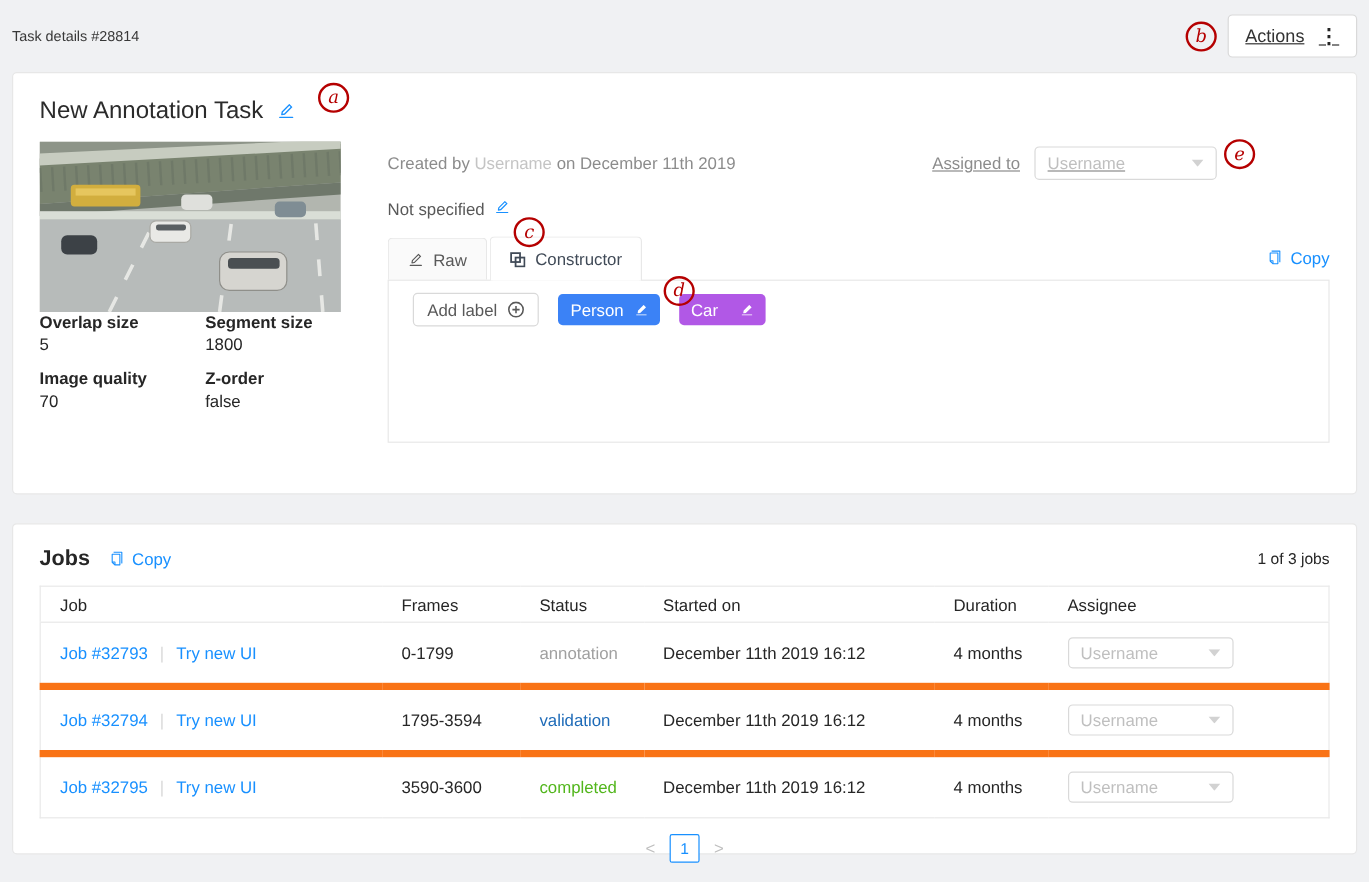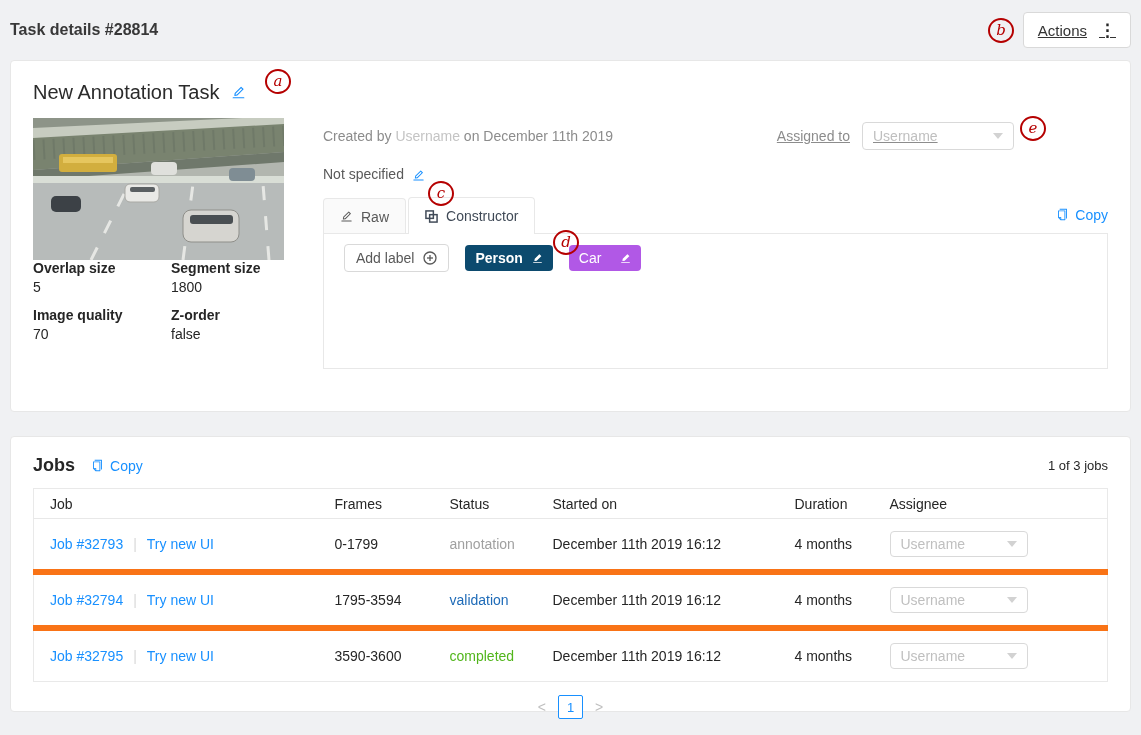--- a/index.html
+++ b/index.html
@@ -4,21 +4,21 @@
 <style>
   * { box-sizing: border-box; }
   html,body { margin:0; padding:0; }
   body {
     width:1141px; height:735px; position:relative; overflow:hidden;
     background:#f0f1f3; color:#262626;
     font-family:"Liberation Sans", sans-serif; font-size:14px;
   }
   
   .topbar { height:60px; display:flex; align-items:center; justify-content:space-between; padding:0 10px; }
-  .page-title { margin:0; font-size:16px; font-weight:700; color:#383838; }
+  .page-title { margin:0; font-size:12px; font-weight:400; color:#383838; }
   .actions-btn {
     display:flex; align-items:center; gap:12px; height:36px; padding:0 14px;
     background:#fff; border:1px solid #d9d9d9; border-radius:4px;
     font-size:15px; color:#333; cursor:pointer; font-family:inherit;text-decoration:underline;
   }
   .kebab { font-size:17px; font-weight:bold; color:#262626; line-height:1; }
 
   
   .card { background:#fff; border:1px solid #e7e7e7; border-radius:4px; margin:0 10px; }
   .task-card { height:352px; padding:20px 22px 24px; }
@@ -40,21 +40,21 @@
   .meta-row { display:flex; justify-content:space-between; align-items:center; margin-top:4px; color:#8c8c8c; }
   .created-user { color:#c4c4c4; }
   .assigned { display:flex; align-items:center; gap:12px; margin-right:94px; color:#8c8c8c;text-decoration:underline; }
   .ant-select {
     width:152px; height:28px; background:#fff; border:1px solid #d9d9d9; border-radius:4px;
     display:flex; align-items:center; justify-content:space-between; padding:0 10px;
     color:#bfbfbf; cursor:pointer; font-size:14px;
   }
   .issue-tracker { margin-top:16px; }
   .it-label { font-weight:700; color:#262626; }
-  .it-value-row { margin-top:5px; display:flex; align-items:flex-end; gap:8px; color:#595959; }
+  .it-value-row { margin-top:5px; display:flex; align-items:flex-start; gap:8px; color:#595959; }
 
   .tabs-row { display:flex; align-items:flex-end; margin-top:14px; }
   .tab {
     height:36px; padding:0 16px; display:flex; align-items:center; gap:8px;
     background:#fafafa; border:1px solid #e8e8e8; border-bottom:none;
     border-radius:4px 4px 0 0; color:#595959; margin-right:2px; cursor:pointer;
     position:relative; top:1px; z-index:1; font-size:14px;
   }
   .tab.active { background:#fff; color:#404a57; z-index:3; height:37px; }
   .copy-link { margin-left:auto; align-self:center; display:flex; align-items:center; gap:6px;
@@ -225,21 +225,21 @@
       <div class="labels-panel">
         <div class="labels-row">
           <button class="add-label-btn">
             <span>Add label</span>
             <svg width="14" height="14" viewBox="0 0 14 14">
               <circle cx="7" cy="7" r="6" fill="none" stroke="#595959" stroke-width="1.3"></circle>
               <line x1="4" y1="7" x2="10" y2="7" stroke="#595959" stroke-width="1.3"></line>
               <line x1="7" y1="4" x2="7" y2="10" stroke="#595959" stroke-width="1.3"></line>
             </svg>
           </button>
-          <span class="label-tag" style="background-color: #0c4a6e; font-weight: bold;">
+          <span class="label-tag" style="background-color: #3b82f6;">
             <span>Person</span>
             <svg width="11" height="11" viewBox="0 0 1024 1024" fill="#ffffff">
                 <path d="M257.7 752c2 0 4-.2 6-.5L431.9 722c2-.4 3.9-1.3 5.3-2.8l423.9-423.9a9.96 9.96 0 000-14.1L694.9 114.9c-1.9-1.9-4.4-2.9-7.1-2.9s-5.2 1-7.1 2.9L256.8 538.8c-1.5 1.5-2.4 3.3-2.8 5.3l-29.5 168.2a33.5 33.5 0 009.4 29.8c6.6 6.4 14.9 9.9 23.8 9.9zM880 836H144c-17.7 0-32 14.3-32 32v36c0 4.4 3.6 8 8 8h784c4.4 0 8-3.6 8-8v-36c0-17.7-14.3-32-32-32z"></path>
               </svg>
           </span>
           <span class="label-tag" style="background-color: rgb(177, 88, 230); gap: 19px;">
             <span>Car</span>
             <svg width="11" height="11" viewBox="0 0 1024 1024" fill="#ffffff">
                 <path d="M257.7 752c2 0 4-.2 6-.5L431.9 722c2-.4 3.9-1.3 5.3-2.8l423.9-423.9a9.96 9.96 0 000-14.1L694.9 114.9c-1.9-1.9-4.4-2.9-7.1-2.9s-5.2 1-7.1 2.9L256.8 538.8c-1.5 1.5-2.4 3.3-2.8 5.3l-29.5 168.2a33.5 33.5 0 009.4 29.8c6.6 6.4 14.9 9.9 23.8 9.9zM880 836H144c-17.7 0-32 14.3-32 32v36c0 4.4 3.6 8 8 8h784c4.4 0 8-3.6 8-8v-36c0-17.7-14.3-32-32-32z"></path>
               </svg>

